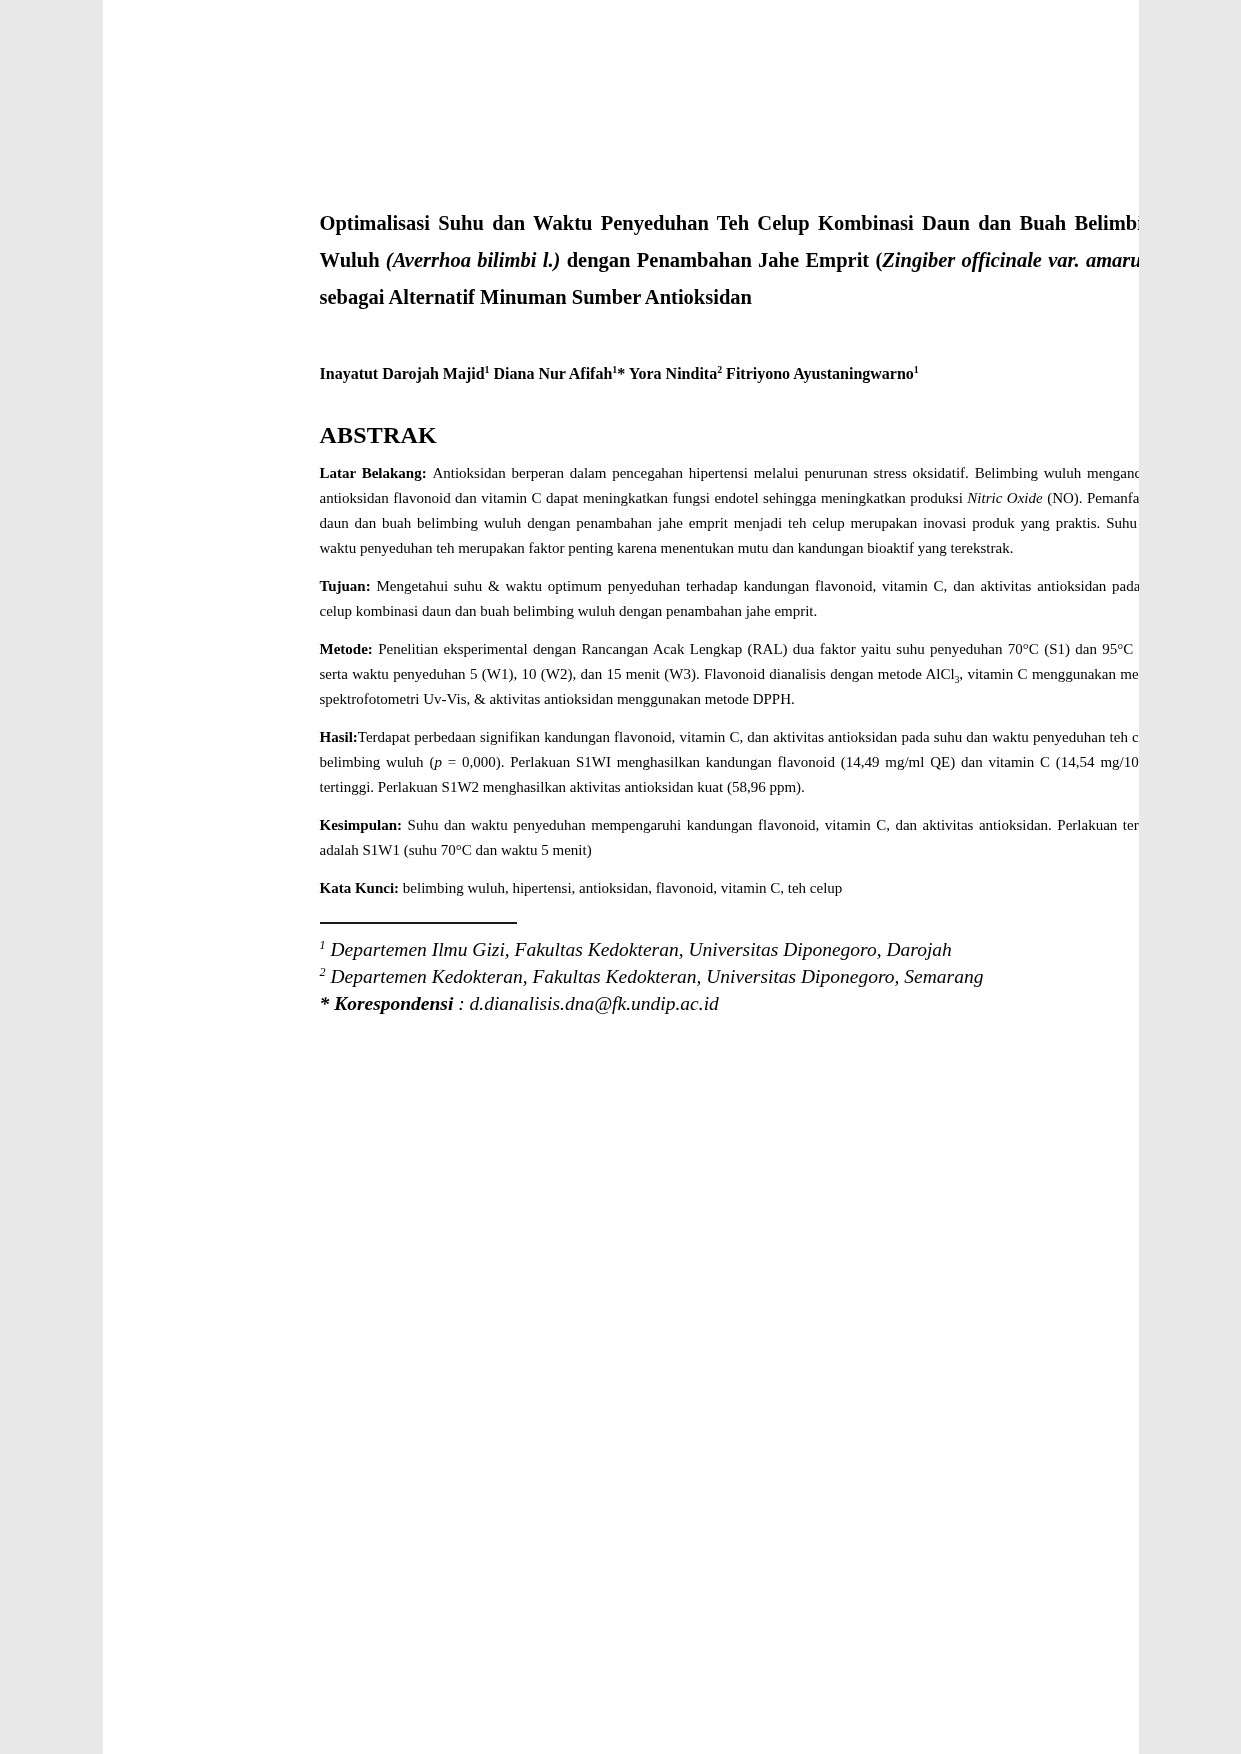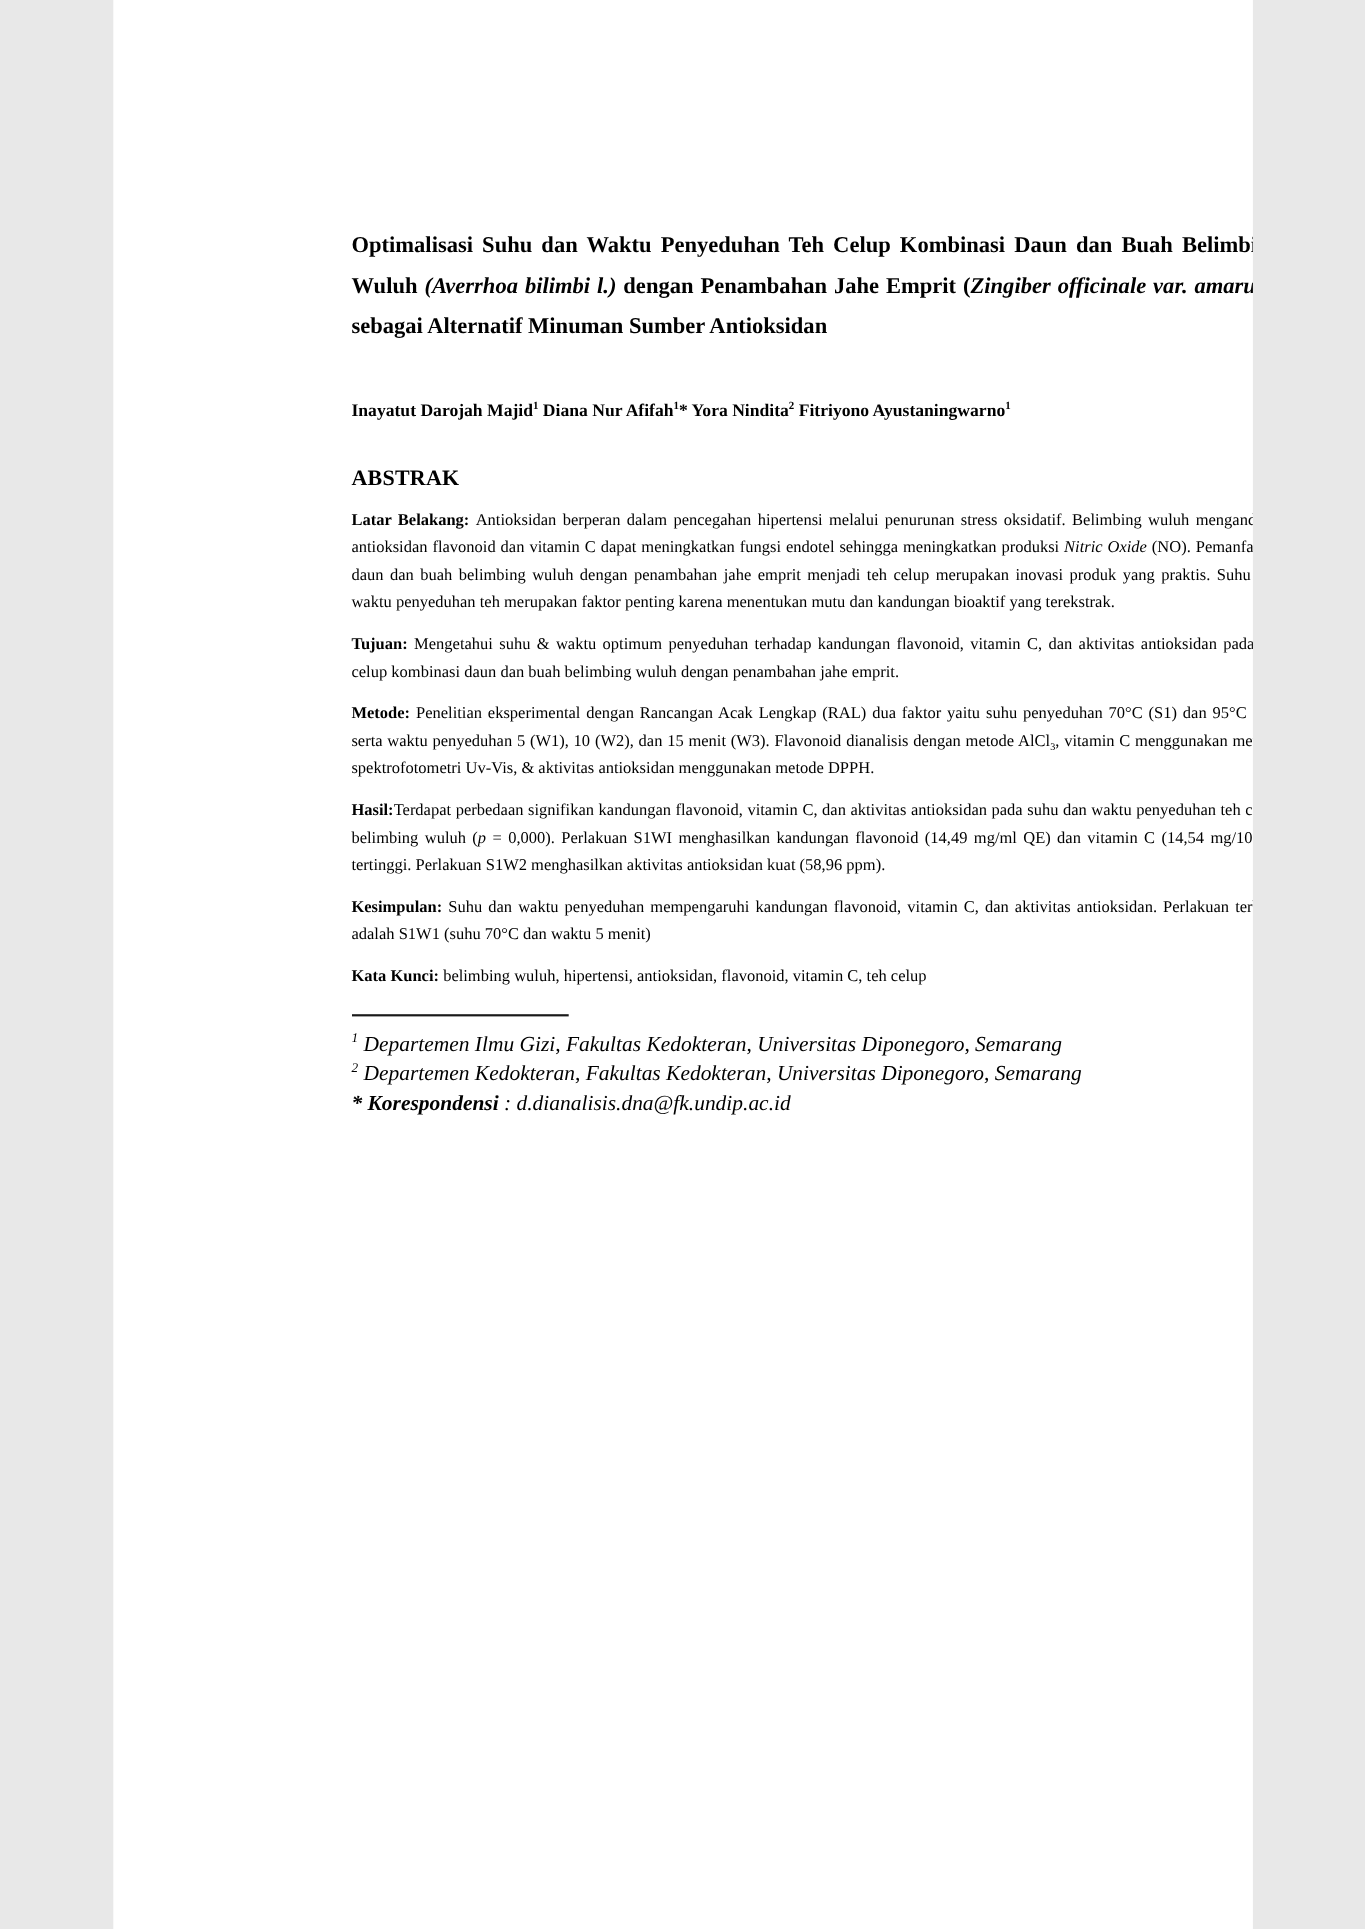--- a/index.html
+++ b/index.html
@@ -30,21 +30,21 @@
     text-align: justify;
   }
   .authors {
     margin-top: 45px;
     font-size: 16px;
     font-weight: bold;
     line-height: 25px;
   }
   .abstract-heading {
     margin-top: 37px;
-    font-size: 20px;
+    font-size: 24px;
     font-weight: bold;
     line-height: 25px;
     letter-spacing: 0.2px;
   }
   .para {
     margin-top: 13px;
     font-size: 15px;
     line-height: 25px;
     text-align: justify;
   }
@@ -86,19 +86,19 @@
     <div class="para"><span style="font-weight: bold;">Metode: </span><span>Penelitian eksperimental dengan Rancangan Acak Lengkap (RAL) dua faktor yaitu suhu penyeduhan 70°C (S1) dan 95°C (S2) serta waktu penyeduhan 5 (W1), 10 (W2), dan 15 menit (W3). Flavonoid dianalisis dengan metode AlCl</span><sub>3</sub><span>, vitamin C menggunakan metode spektrofotometri Uv-Vis, &amp; aktivitas antioksidan menggunakan metode DPPH.</span></div>
 
     <div class="para"><span style="font-weight: bold;">Hasil:</span><span>Terdapat perbedaan signifikan kandungan flavonoid, vitamin C, dan aktivitas antioksidan pada suhu dan waktu penyeduhan teh celup belimbing wuluh (</span><span style="font-style: italic;">p</span><span> = 0,000). Perlakuan S1WI menghasilkan kandungan flavonoid (14,49 mg/ml QE) dan vitamin C (14,54 mg/100 g) tertinggi. Perlakuan S1W2 menghasilkan aktivitas antioksidan kuat (58,96 ppm).</span></div>
 
     <div class="para"><span style="font-weight: bold;">Kesimpulan: </span><span>Suhu dan waktu penyeduhan mempengaruhi kandungan flavonoid, vitamin C, dan aktivitas antioksidan. Perlakuan terbaik adalah S1W1 (suhu 70°C dan waktu 5 menit)</span></div>
 
     <div class="para"><span style="font-weight: bold;">Kata Kunci: </span><span>belimbing wuluh, hipertensi, antioksidan, flavonoid, vitamin C, teh celup</span></div>
 
     <div class="footnotes">
       <hr class="footnote-rule">
-      <div class="footnote"><sup style="font-style: italic;">1</sup><span style="font-style: italic;"> Departemen Ilmu Gizi, Fakultas Kedokteran, Universitas Diponegoro, Semarang</span></div>
+      <div class="footnote"><sup style="font-style: italic;">1</sup><span style="font-style: italic;"> Departemen Ilmu Gizi, Fakultas Kedokteran, Universitas Diponegoro, Darojah</span></div>
       <div class="footnote"><sup style="font-style: italic;">2</sup><span style=""> Departemen Kedokteran, Fakultas Kedokteran, Universitas Diponegoro, Semarang</span></div>
       <div class="footnote"><span style="font-weight: bold; font-style: italic;">* Korespondensi</span><span style="font-style: italic;"> : d.dianalisis.dna@fk.undip.ac.id</span></div>
     </div>
 
   </div>
 </div>
 
 </body></html>

